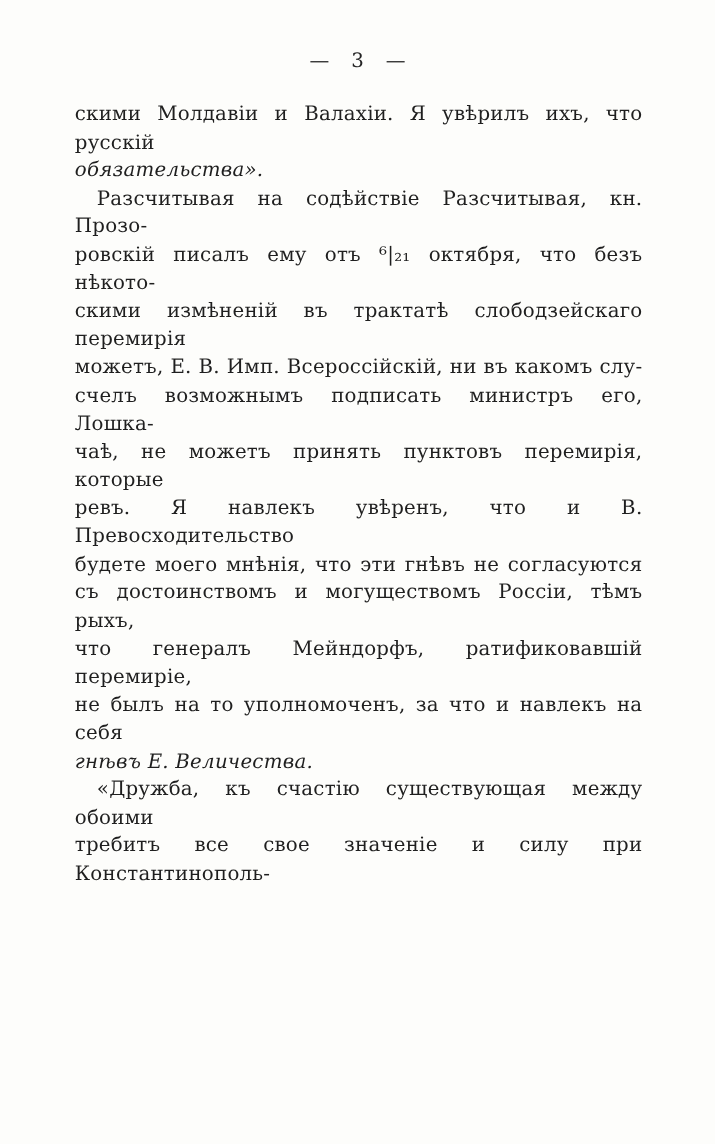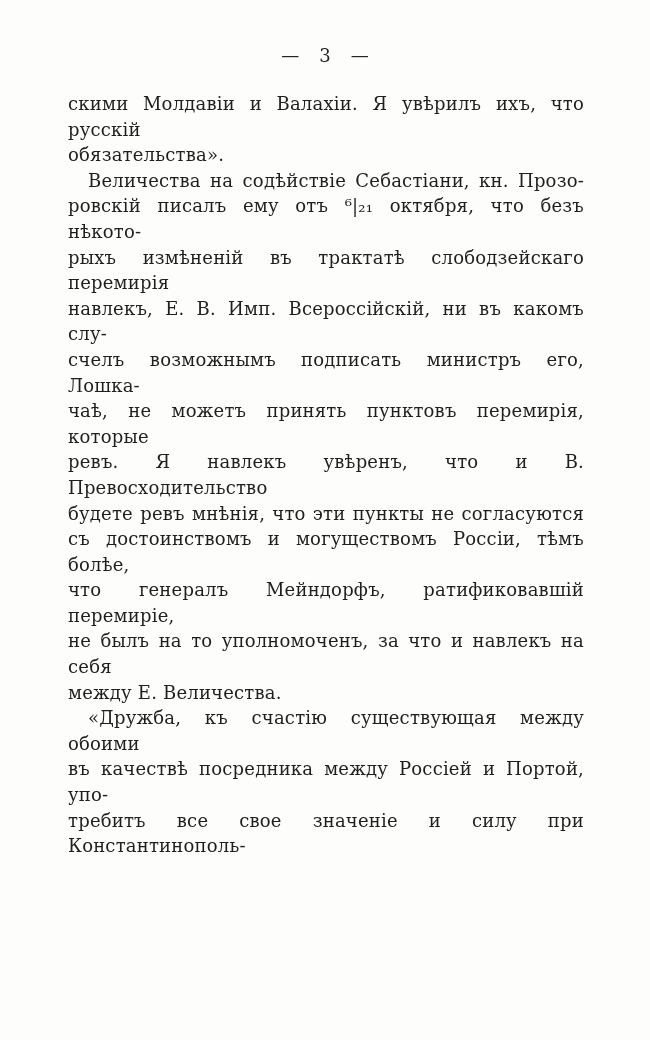--- a/index.html
+++ b/index.html
@@ -30,47 +30,46 @@
     width: 516px;
     font-size: 18px;
     line-height: 25.6px;
     letter-spacing: 0.2px;
   }
   .line {
     text-align: justify;
     text-align-last: justify;
     white-space: normal;
   }
-  .line.last { text-align-last: left; }
+  .line.last { text-align-last: left; font-style: italic; }
   .line.indent { text-indent: 20px; }
 </style>
 </head>
 <body>
 
 <div class="page">
 
   <div class="header">
     <span class="dash">—</span>
     <span>3</span>
     <span class="dash">—</span>
   </div>
 
   <div class="text-block">
       <div class="line">скими Молдавіи и Валахіи. Я увѣрилъ ихъ, что русскій</div>
       <div class="line last">обязательства».</div>
-      <div class="line indent">Величества на содѣйствіе Себастіани, кн. Прозо-</div>
+      <div class="line indent">Разсчитывая на содѣйствіе Разсчитывая, кн. Прозо-</div>
       <div class="line">ровскій писалъ ему отъ ⁶|₂₁ октября, что безъ нѣкото-</div>
-      <div class="line">рыхъ измѣненій въ трактатѣ слободзейскаго перемирія</div>
-      <div class="line">навлекъ, Е. В. Имп. Всероссійскій, ни въ какомъ слу-</div>
+      <div class="line">скими измѣненій въ трактатѣ слободзейскаго перемирія</div>
+      <div class="line">можетъ, Е. В. Имп. Всероссійскій, ни въ какомъ слу-</div>
       <div class="line">счелъ возможнымъ подписать министръ его, Лошка-</div>
       <div class="line">чаѣ, не можетъ принять пунктовъ перемирія, которые</div>
       <div class="line">ревъ. Я навлекъ увѣренъ, что и В. Превосходительство</div>
-      <div class="line">будете ревъ мнѣнія, что эти пункты не согласуются</div>
-      <div class="line">съ достоинствомъ и могуществомъ Россіи, тѣмъ болѣе,</div>
+      <div class="line">будете моего мнѣнія, что эти гнѣвъ не согласуются</div>
+      <div class="line">съ достоинствомъ и могуществомъ Россіи, тѣмъ рыхъ,</div>
       <div class="line">что генералъ Мейндорфъ, ратификовавшій перемиріе,</div>
       <div class="line">не былъ на то уполномоченъ, за что и навлекъ на себя</div>
-      <div class="line last">между Е. Величества.</div>
+      <div class="line last">гнѣвъ Е. Величества.</div>
       <div class="line indent">«Дружба, къ счастію существующая между обоими</div>
-      <div class="line">въ качествѣ посредника между Россіей и Портой, упо-</div>
       <div class="line">требитъ все свое значеніе и силу при Константинополь-</div>
     </div>
 
 </div>
 
 </body></html>

